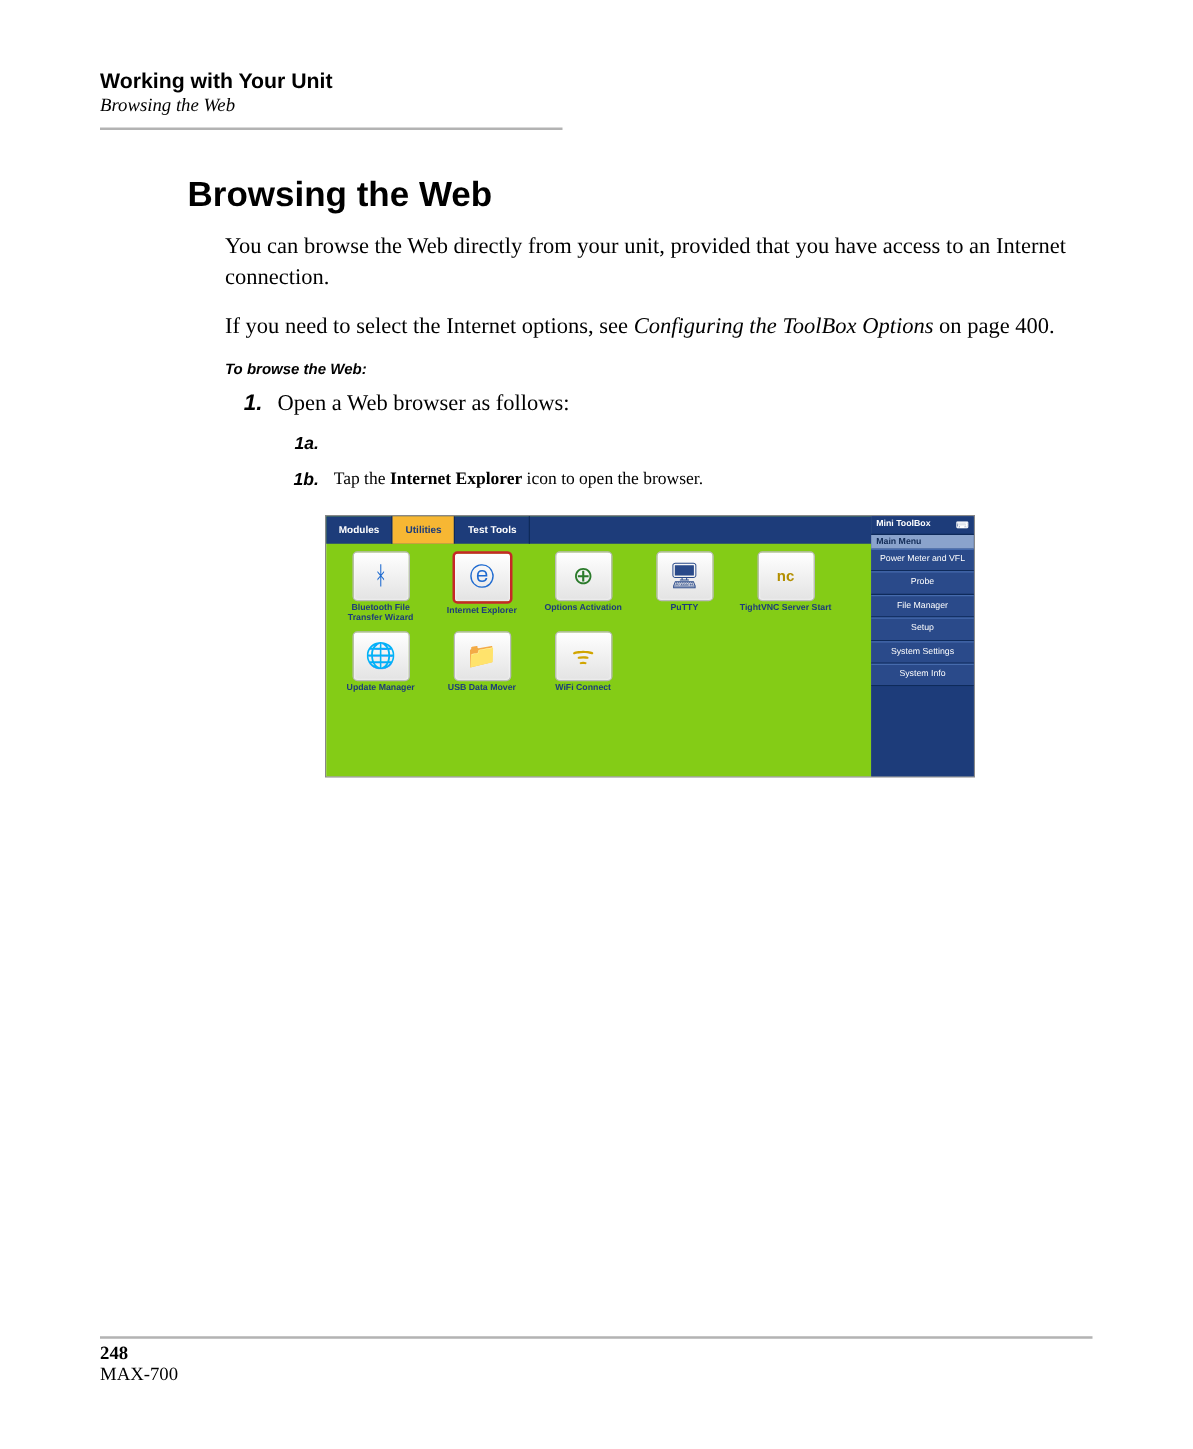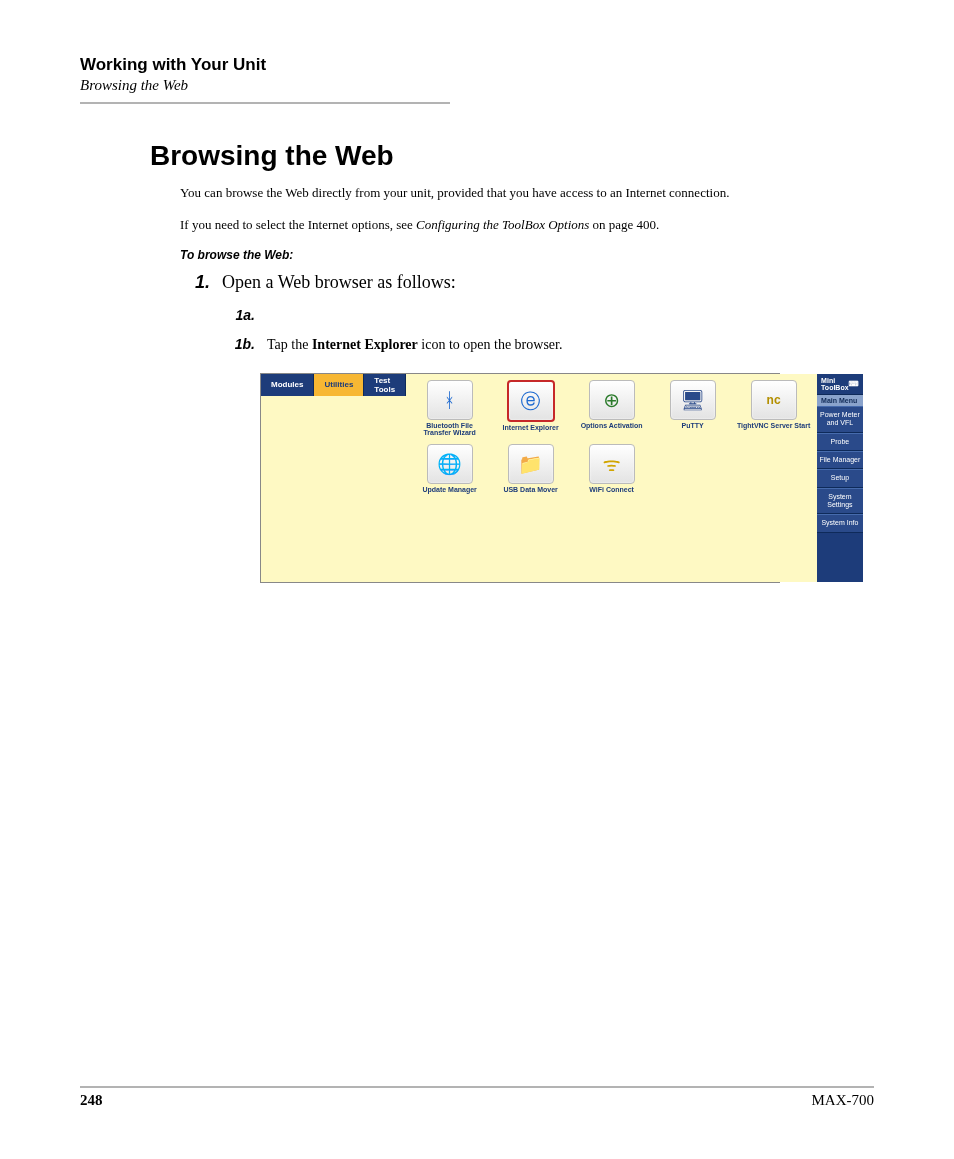--- a/index.html
+++ b/index.html
@@ -36,21 +36,21 @@
     margin: 8px 0 0 0;
     width: 370px;
   }
   .main-heading {
     font-family: Verdana, Geneva, sans-serif;
     font-weight: bold;
     font-size: 28px;
     margin: 36px 0 12px 70px;
   }
   .body-text {
-    font-size: 13px;
+    font-size: 18px;
     line-height: 1.4;
     margin: 0 0 14px 100px;
     width: 680px;
   }
   .body-text em { font-style: italic; }
   .task-heading {
     font-family: Verdana, Geneva, sans-serif;
     font-weight: bold;
     font-style: italic;
     font-size: 12px;
@@ -96,22 +96,22 @@
     height: 210px;
     margin: 18px 0 0 180px;
     display: flex;
     font-family: Arial, sans-serif;
     border: 1px solid #888;
     box-sizing: border-box;
   }
   .shot-left {
     flex: 1;
     display: flex;
-    flex-direction: row;
-    background: #fef9c3;
+    flex-direction: column;
+    background: #84cc16;
   }
   .tabbar {
     display: flex;
     background: #1d3c7a;
     height: 22px;
     align-items: stretch;
     font-size: 8px;
     font-weight: bold;
     color: #fff;
   }
@@ -207,20 +207,21 @@
   }
   .footer-rule {
     border: none;
     border-top: 2px solid #b3b3b3;
     margin: 0 0 4px 0;
   }
   .footer-row {
     display: flex;
     justify-content: space-between;
     font-size: 15px;
+    flex-direction: column;
   }
   .footer-pagenum { font-weight: bold; }
 </style>
 </head>
 <body>
 
 <div class="page">
   <div>
     <div class="header-title">Working with Your Unit</div>
     <div class="header-sub">Browsing the Web</div>

